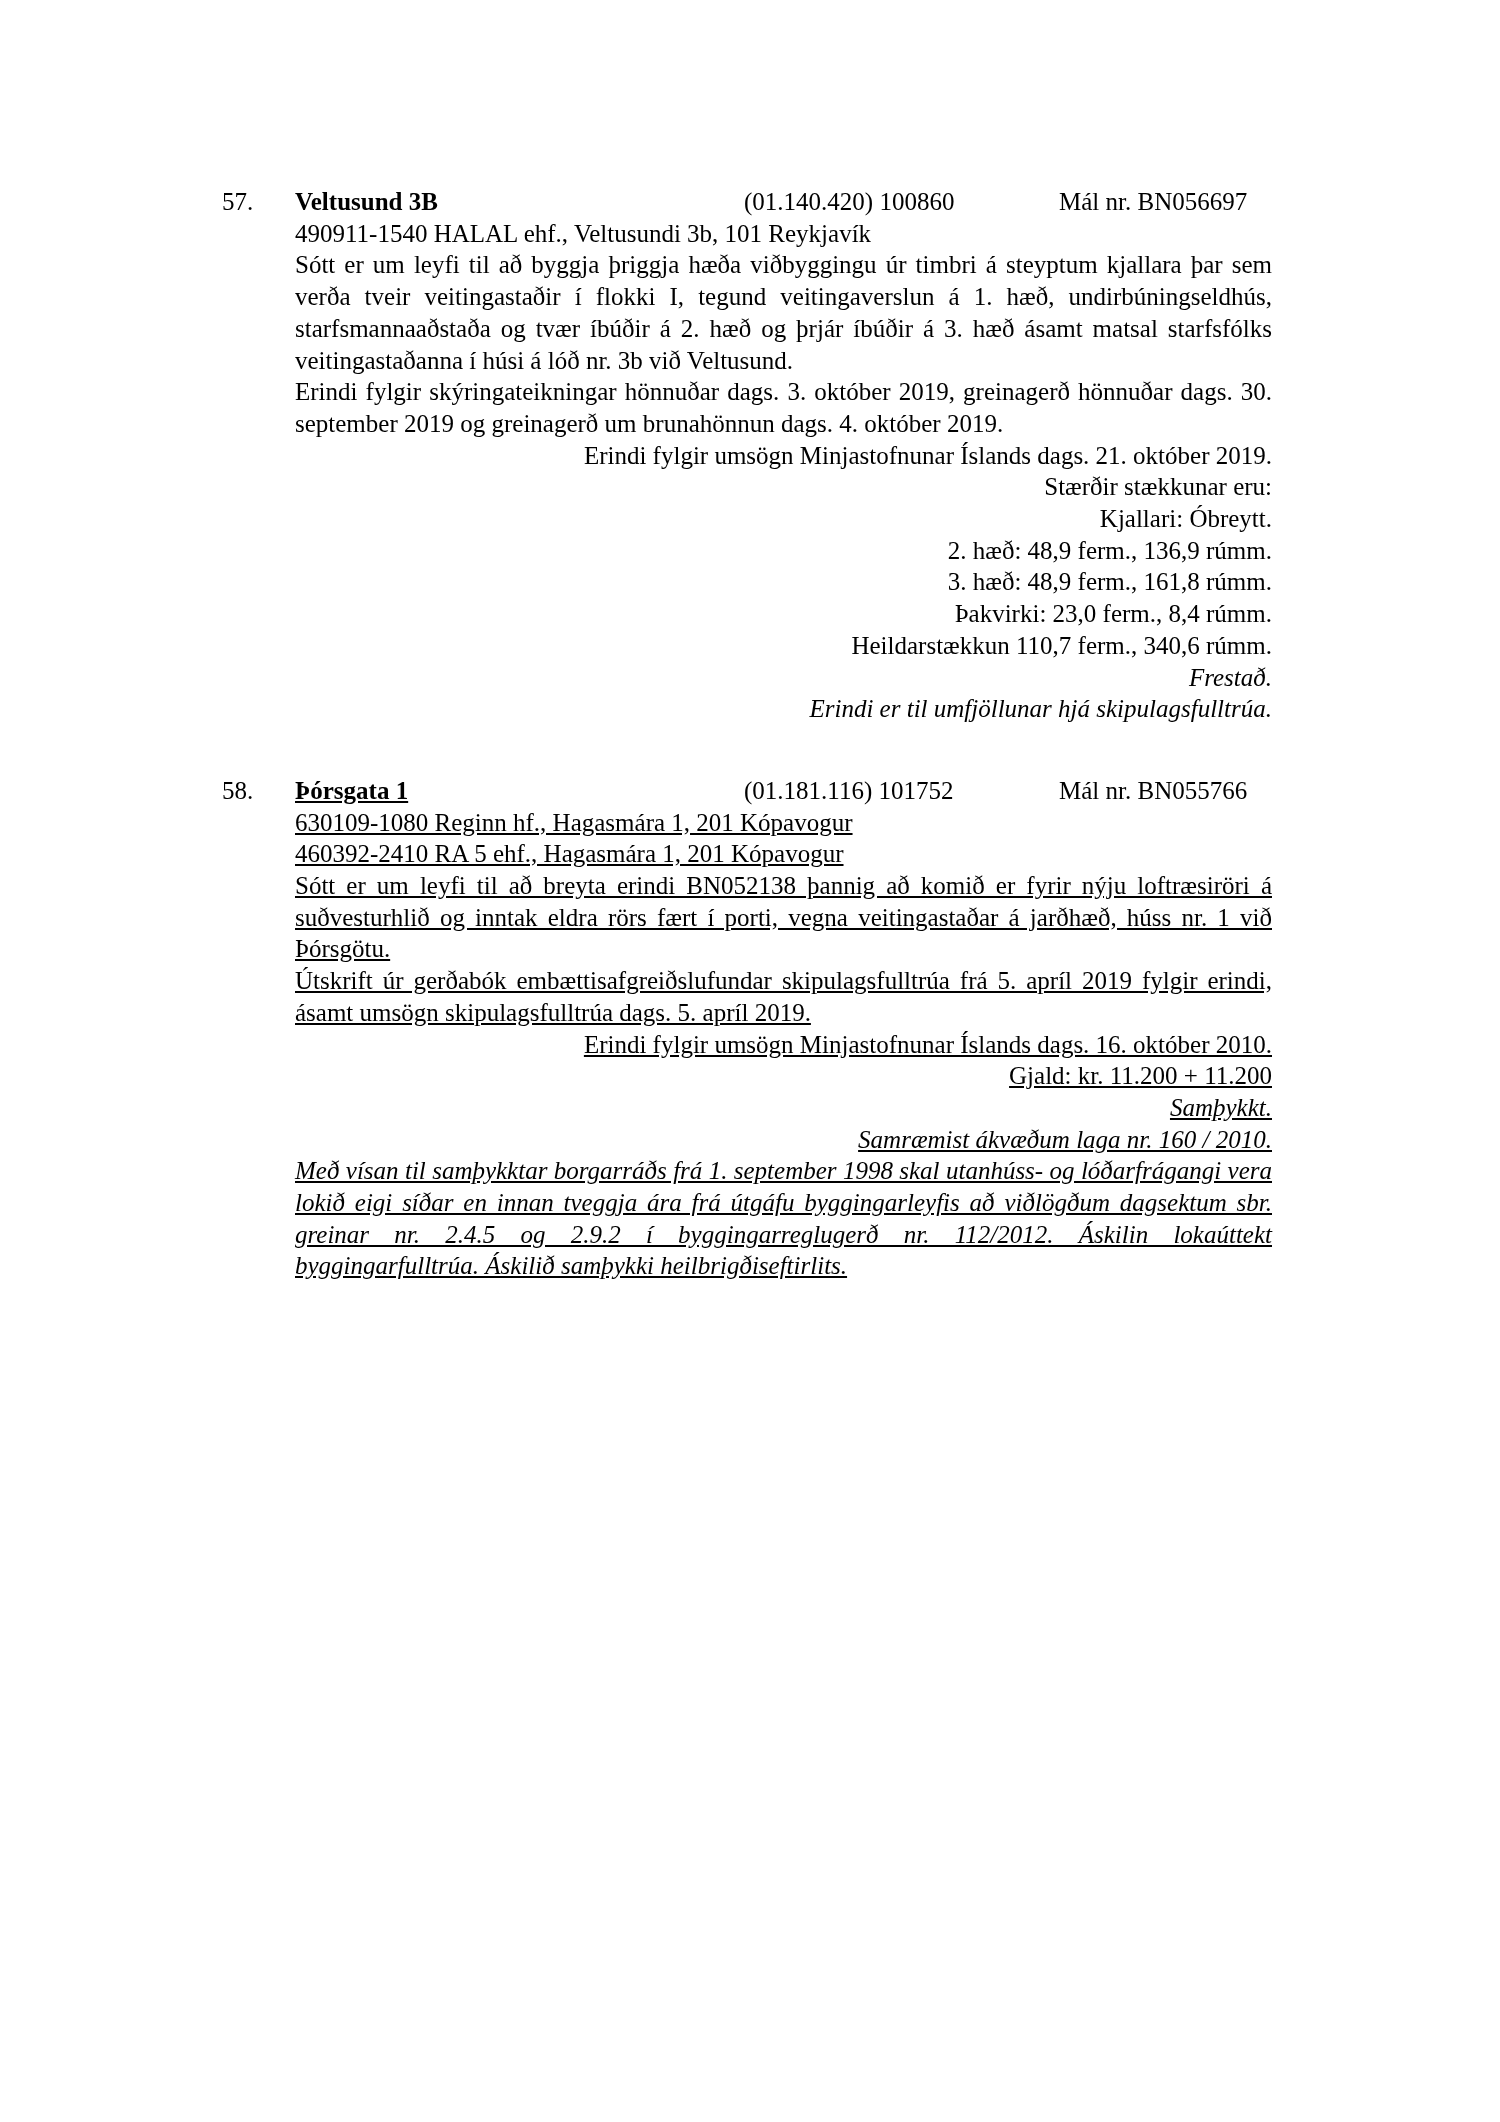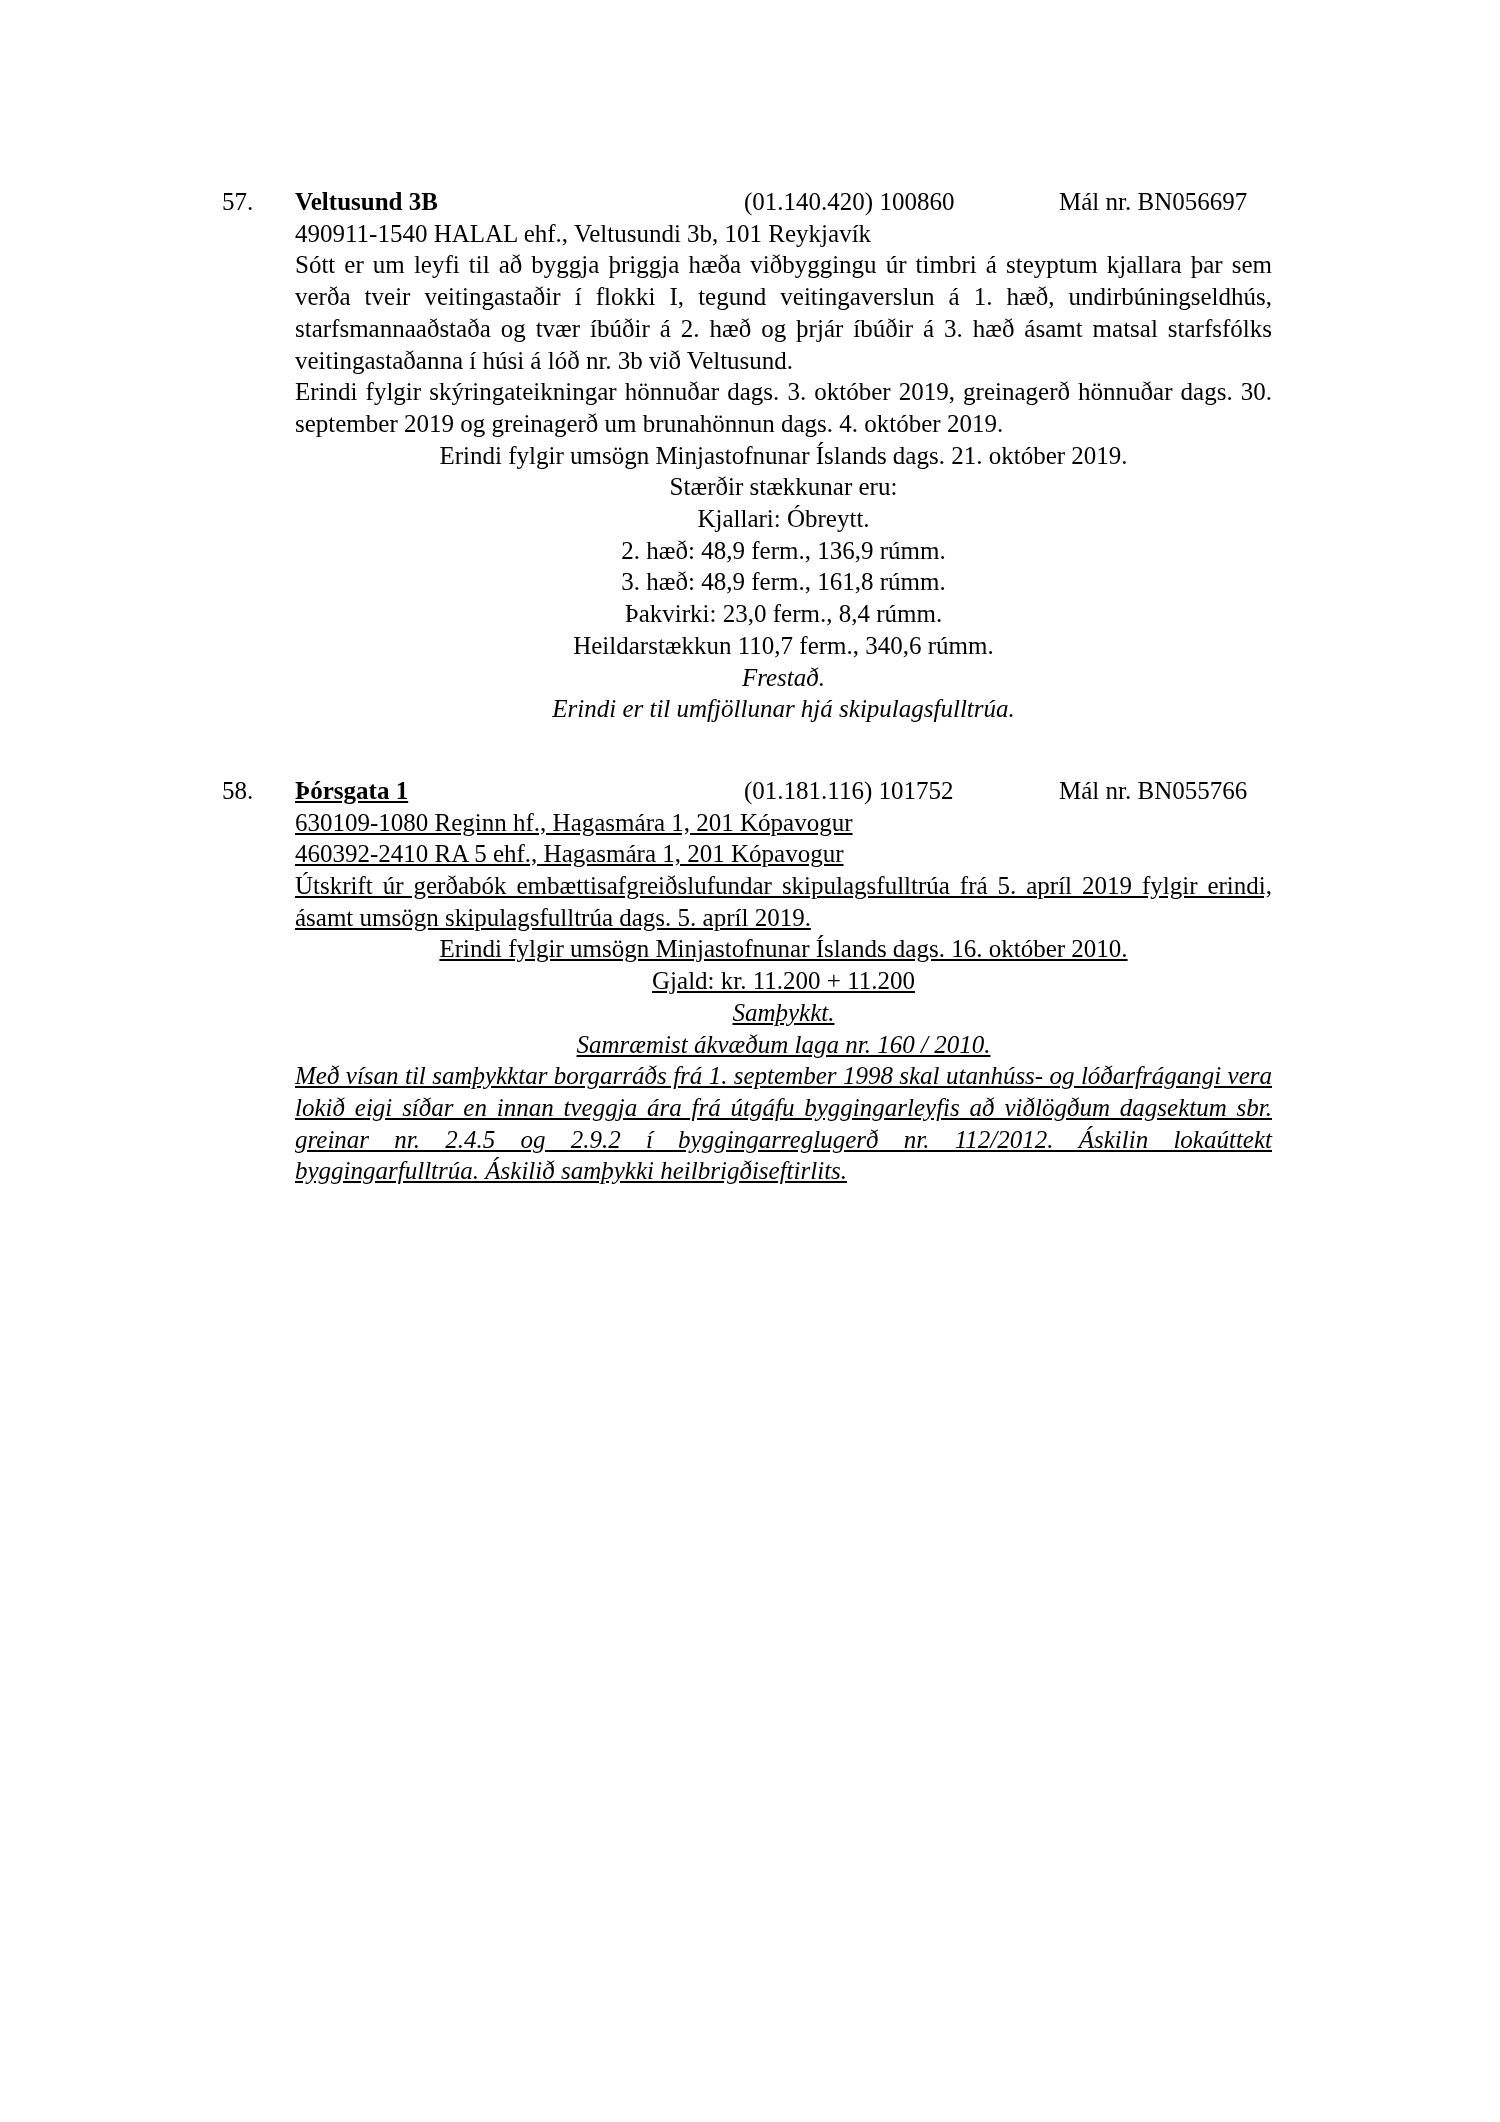--- a/index.html
+++ b/index.html
@@ -34,21 +34,21 @@
   }
   .item-header {
     position: relative;
     height: 31.7px;
     white-space: nowrap;
   }
   .item-title { font-weight: bold; }
   .item-reference { position: absolute; left: 449px; top: 0; }
   .item-case { position: absolute; left: 764px; top: 0; }
   .owners p, .paragraphs p { margin: 0; padding: 0; }
-  .para { text-align: center; }
+  .para { text-align: right; }
   .justify { text-align: justify; }
   .italic { font-style: italic; }
   .italic-justify { font-style: italic; text-align: justify; }
   .page-number {
     position: absolute;
     left: 1240px;
     top: 2000px;
     font-family: "Liberation Sans", "DejaVu Sans", sans-serif;
     font-size: 36px;
     line-height: 30px;
@@ -108,20 +108,21 @@
         <span class="item-case">Mál nr. BN055766</span>
       </div>
       <div class="owners">
 
           <p class="owner-line">630109-1080 Reginn hf., Hagasmára 1, 201 Kópavogur</p>
 
           <p class="owner-line">460392-2410 RA 5 ehf., Hagasmára 1, 201 Kópavogur</p>
         </div>
       <div class="paragraphs">
 
+          <p class="para justify">Sótt er um leyfi til að breyta erindi BN052138 þannig að komið er fyrir nýju loftræsiröri á suðvesturhlið og inntak eldra rörs fært í porti, vegna veitingastaðar á jarðhæð, húss nr. 1 við Þórsgötu.</p>
 
           <p class="para justify">Útskrift úr gerðabók embættisafgreiðslufundar skipulagsfulltrúa frá 5. apríl 2019 fylgir erindi, ásamt umsögn skipulagsfulltrúa dags. 5. apríl 2019.</p>
 
           <p class="para normal">Erindi fylgir umsögn Minjastofnunar Íslands dags. 16. október 2010.</p>
 
           <p class="para normal">Gjald: kr. 11.200 + 11.200</p>
 
           <p class="para italic">Samþykkt.</p>
 
           <p class="para italic">Samræmist ákvæðum laga nr. 160 / 2010.</p>

